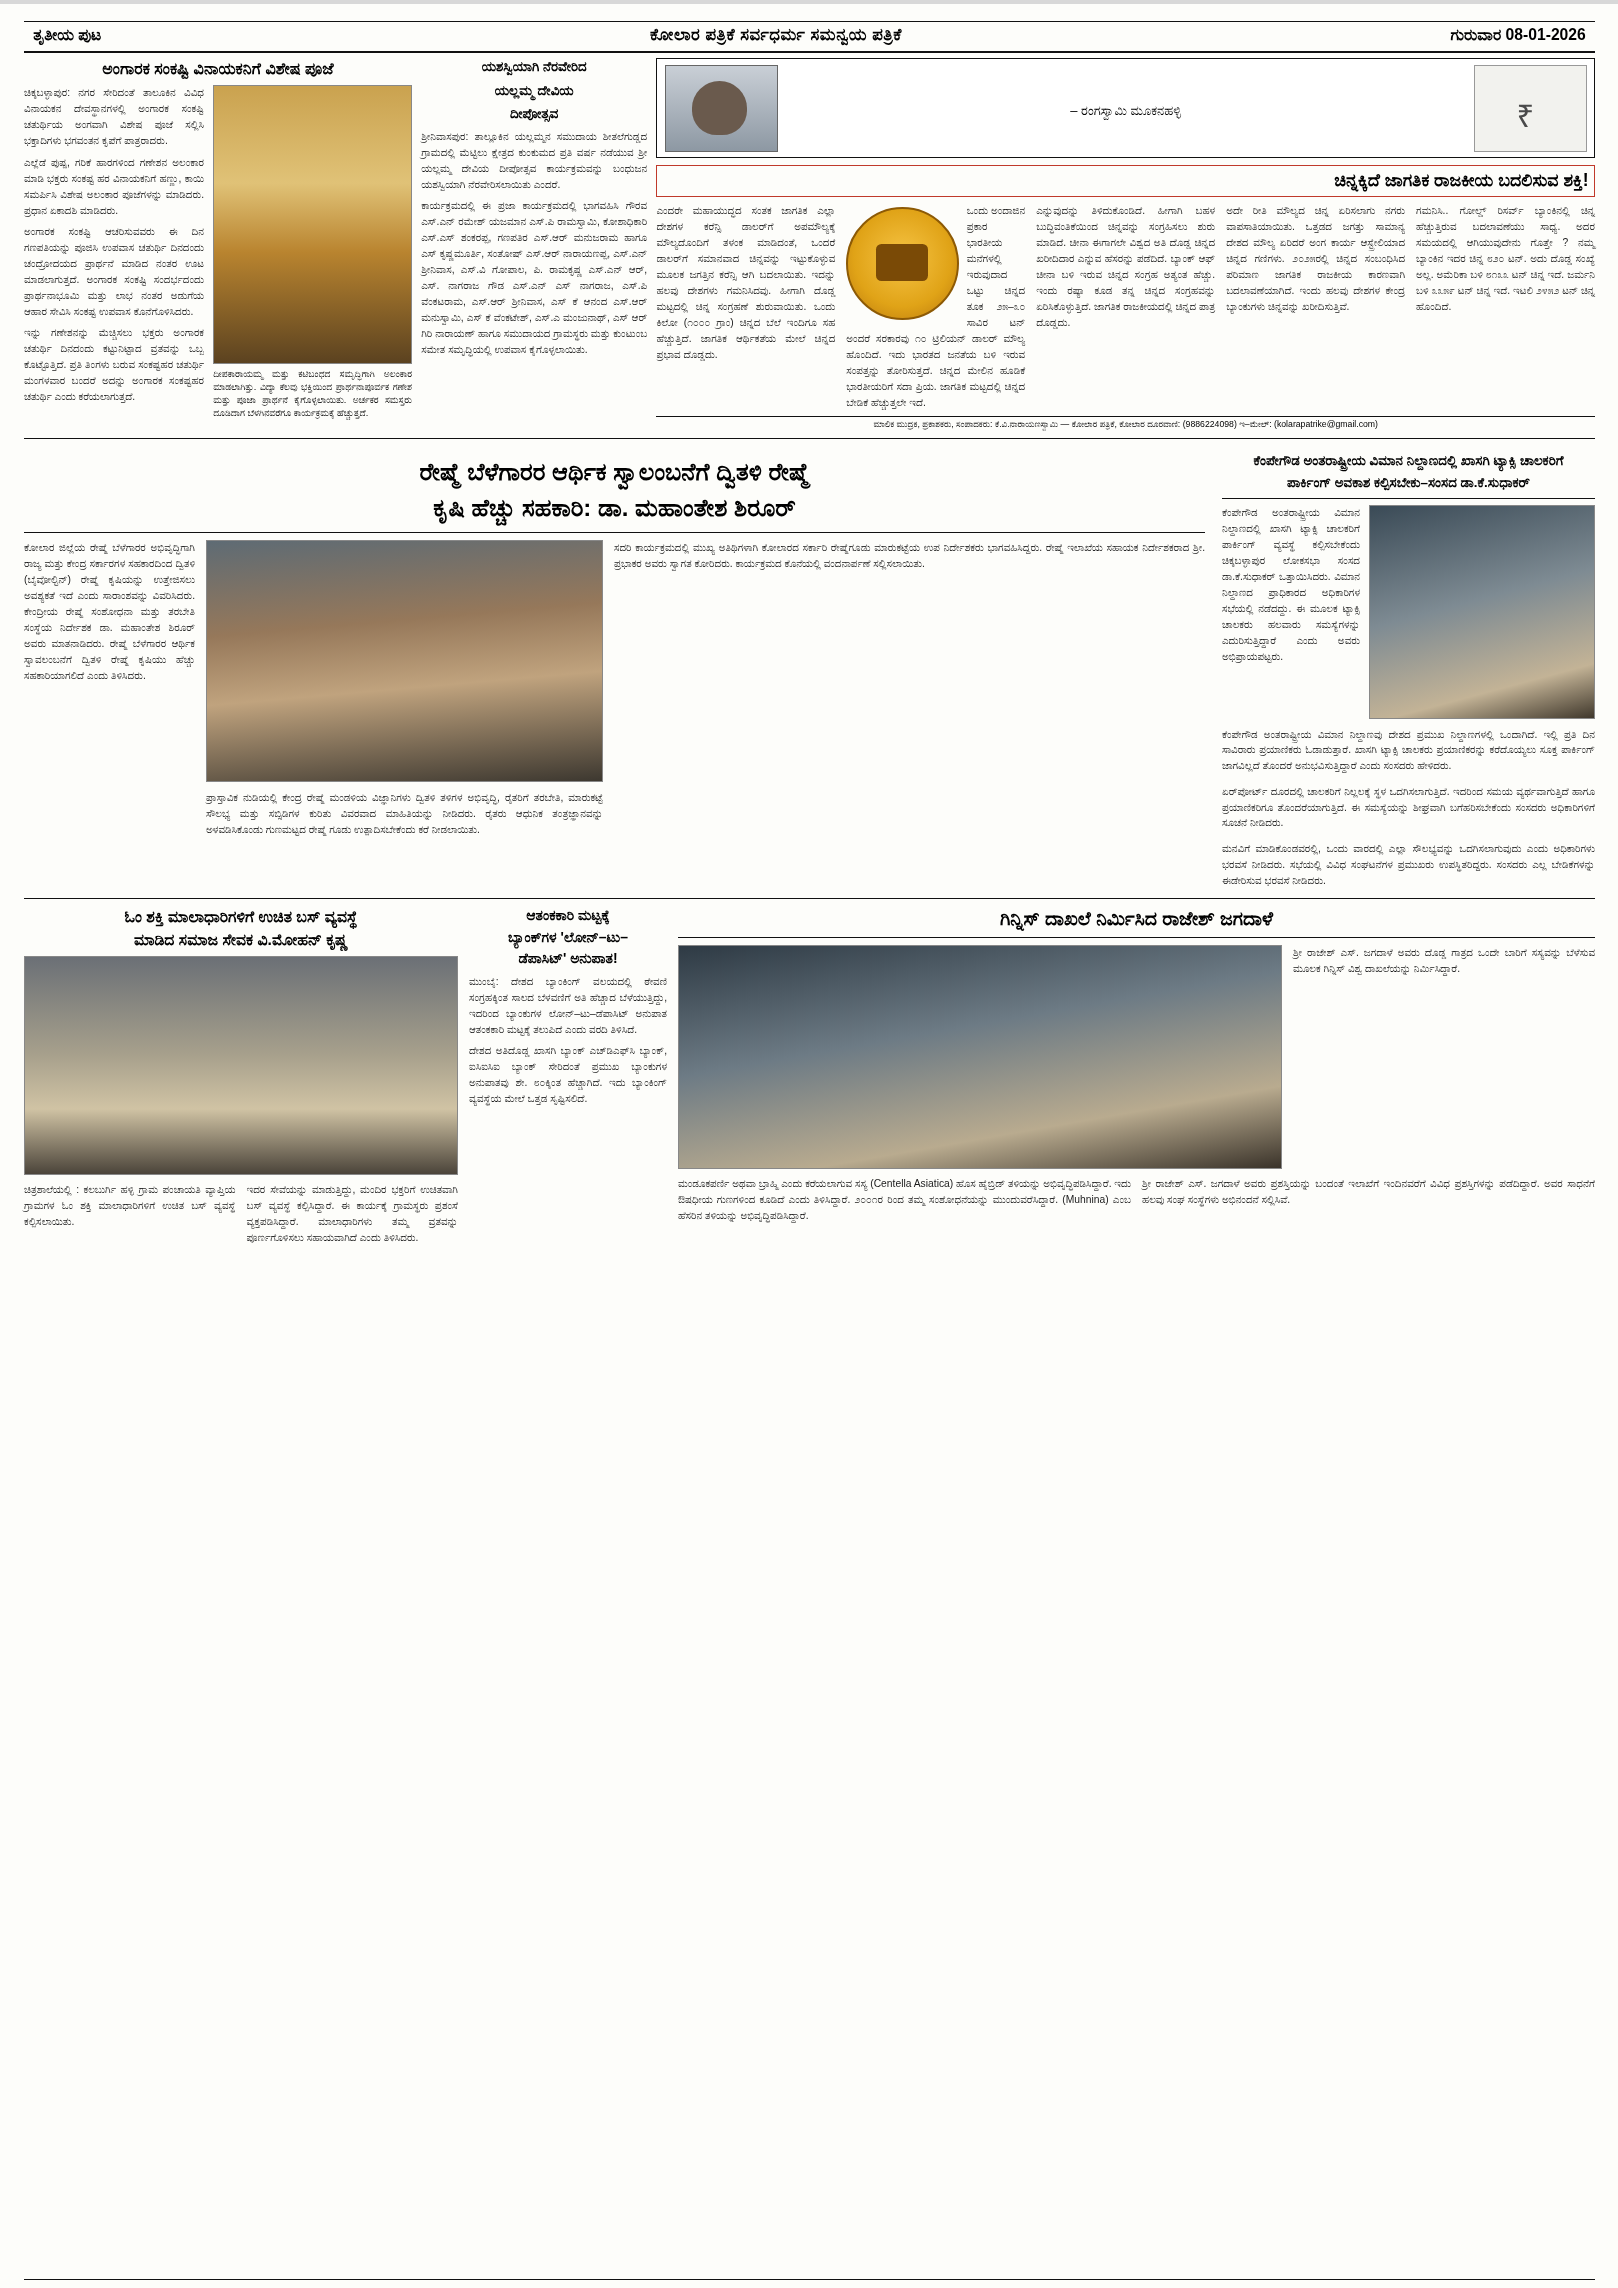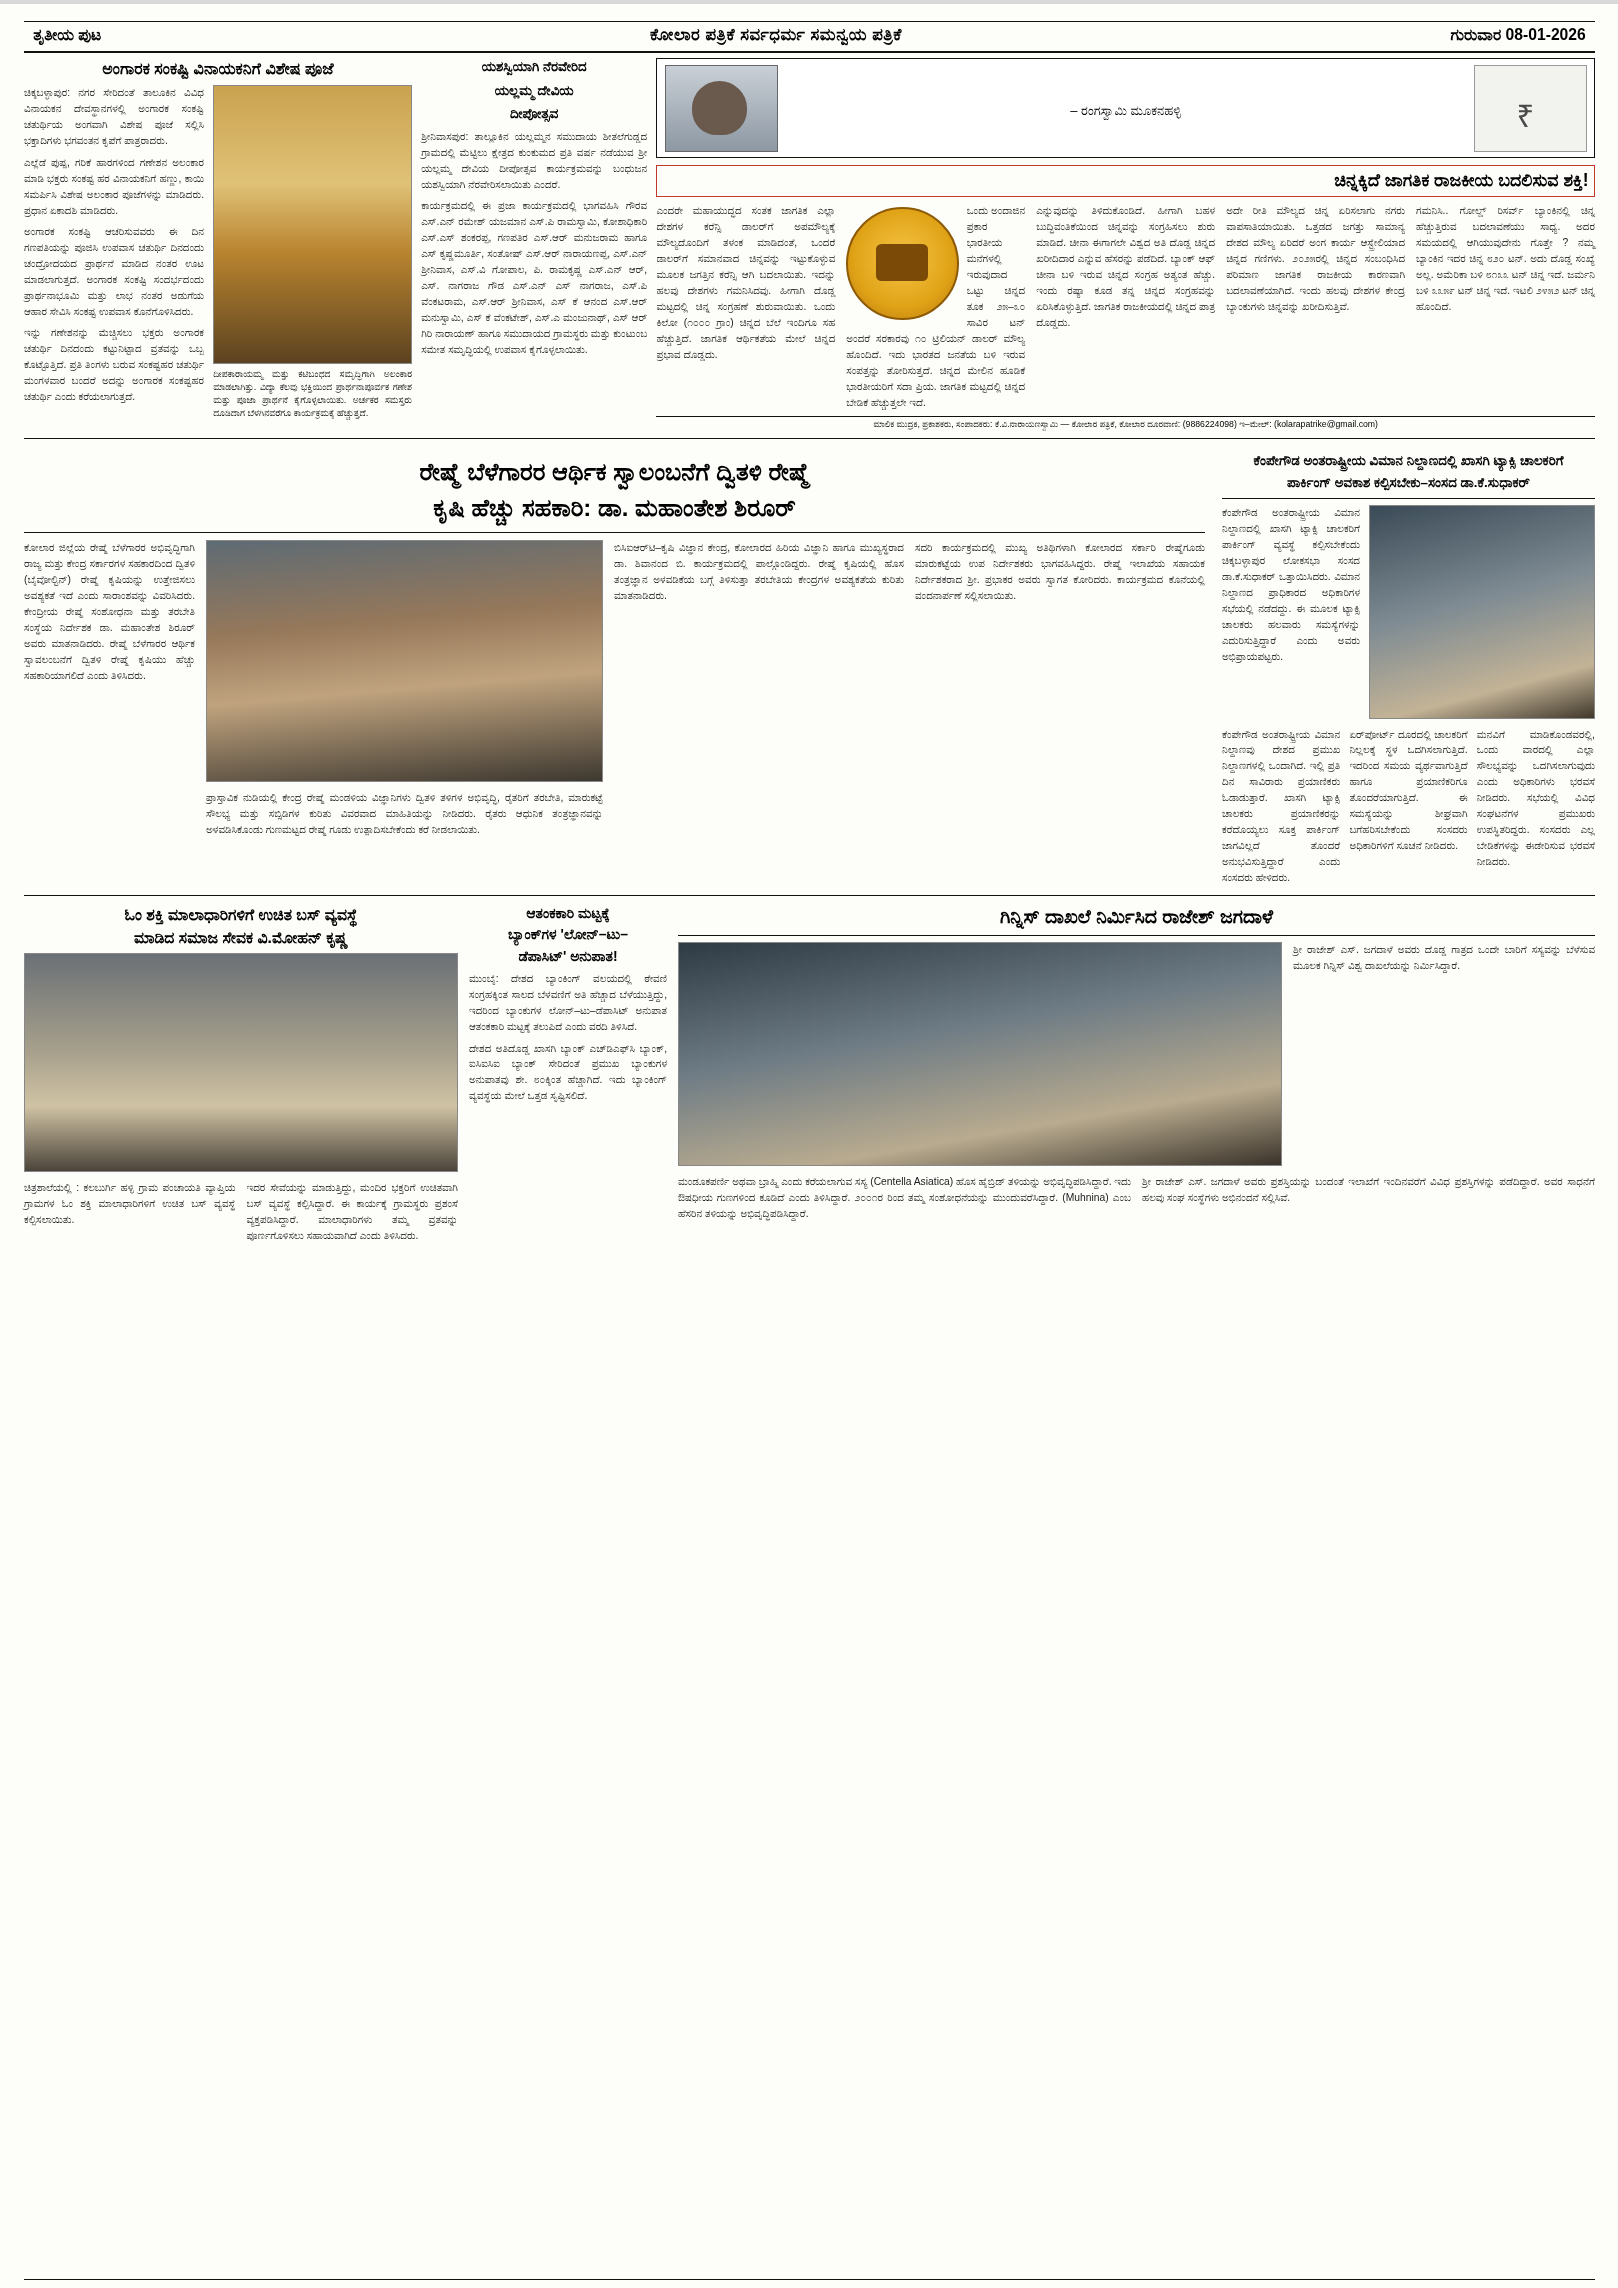--- a/index.html
+++ b/index.html
@@ -160,44 +160,41 @@
       <div class="mid-grid">
         <div class="left">
           <div class="col-text kn">ಕೋಲಾರ ಜಿಲ್ಲೆಯ ರೇಷ್ಮೆ ಬೆಳೆಗಾರರ ಅಭಿವೃದ್ಧಿಗಾಗಿ ರಾಜ್ಯ ಮತ್ತು ಕೇಂದ್ರ ಸರ್ಕಾರಗಳ ಸಹಕಾರದಿಂದ ದ್ವಿತಳಿ (ಬೈವೋಲ್ಟಿನ್) ರೇಷ್ಮೆ ಕೃಷಿಯನ್ನು ಉತ್ತೇಜಿಸಲು ಅವಶ್ಯಕತೆ ಇದೆ ಎಂದು ಸಾರಾಂಶವನ್ನು ವಿವರಿಸಿದರು. ಕೇಂದ್ರೀಯ ರೇಷ್ಮೆ ಸಂಶೋಧನಾ ಮತ್ತು ತರಬೇತಿ ಸಂಸ್ಥೆಯ ನಿರ್ದೇಶಕ ಡಾ. ಮಹಾಂತೇಶ ಶಿರೂರ್ ಅವರು ಮಾತನಾಡಿದರು. ರೇಷ್ಮೆ ಬೆಳೆಗಾರರ ಆರ್ಥಿಕ ಸ್ವಾವಲಂಬನೆಗೆ ದ್ವಿತಳಿ ರೇಷ್ಮೆ ಕೃಷಿಯು ಹೆಚ್ಚು ಸಹಕಾರಿಯಾಗಲಿದೆ ಎಂದು ತಿಳಿಸಿದರು.</div>
         </div>
         <div class="photoWrap">
           <div class="photo people" style="height:240px;"></div>
           <div class="col-text kn" style="margin-top:7.4px;">ಪ್ರಾಸ್ತಾವಿಕ ನುಡಿಯಲ್ಲಿ ಕೇಂದ್ರ ರೇಷ್ಮೆ ಮಂಡಳಿಯ ವಿಜ್ಞಾನಿಗಳು ದ್ವಿತಳಿ ತಳಿಗಳ ಅಭಿವೃದ್ಧಿ, ರೈತರಿಗೆ ತರಬೇತಿ, ಮಾರುಕಟ್ಟೆ ಸೌಲಭ್ಯ ಮತ್ತು ಸಬ್ಸಿಡಿಗಳ ಕುರಿತು ವಿವರವಾದ ಮಾಹಿತಿಯನ್ನು ನೀಡಿದರು. ರೈತರು ಆಧುನಿಕ ತಂತ್ರಜ್ಞಾನವನ್ನು ಅಳವಡಿಸಿಕೊಂಡು ಗುಣಮಟ್ಟದ ರೇಷ್ಮೆ ಗೂಡು ಉತ್ಪಾದಿಸಬೇಕೆಂದು ಕರೆ ನೀಡಲಾಯಿತು.</div>
         </div>
         <div class="cols">
           <div>
-            <div class="col-text kn">ಬಿಸಿಐಆರ್‌ಟಿ–ಕೃಷಿ ವಿಜ್ಞಾನ ಕೇಂದ್ರ, ಕೋಲಾರದ ಹಿರಿಯ ವಿಜ್ಞಾನಿ ಹಾಗೂ ಮುಖ್ಯಸ್ಥರಾದ ಡಾ. ಶಿವಾನಂದ ಬಿ. ಕಾರ್ಯಕ್ರಮದಲ್ಲಿ ಪಾಲ್ಗೊಂಡಿದ್ದರು. ರೇಷ್ಮೆ ಕೃಷಿಯಲ್ಲಿ ಹೊಸ ತಂತ್ರಜ್ಞಾನ ಅಳವಡಿಕೆಯ ಬಗ್ಗೆ ತಿಳಿಸುತ್ತಾ ತರಬೇತಿಯ ಕೇಂದ್ರಗಳ ಅವಶ್ಯಕತೆಯ ಕುರಿತು ಮಾತನಾಡಿದರು.</div>
-          </div>
-          <div>
             <div class="col-text kn">ಸದರಿ ಕಾರ್ಯಕ್ರಮದಲ್ಲಿ ಮುಖ್ಯ ಅತಿಥಿಗಳಾಗಿ ಕೋಲಾರದ ಸರ್ಕಾರಿ ರೇಷ್ಮೆಗೂಡು ಮಾರುಕಟ್ಟೆಯ ಉಪ ನಿರ್ದೇಶಕರು ಭಾಗವಹಿಸಿದ್ದರು. ರೇಷ್ಮೆ ಇಲಾಖೆಯ ಸಹಾಯಕ ನಿರ್ದೇಶಕರಾದ ಶ್ರೀ. ಪ್ರಭಾಕರ ಅವರು ಸ್ವಾಗತ ಕೋರಿದರು. ಕಾರ್ಯಕ್ರಮದ ಕೊನೆಯಲ್ಲಿ ವಂದನಾರ್ಪಣೆ ಸಲ್ಲಿಸಲಾಯಿತು.</div>
           </div>
         </div>
       </div>
     </div>
 
     <div style="flex:1;">
       <div class="sub-head kn">ಕೆಂಪೇಗೌಡ ಅಂತರಾಷ್ಟ್ರೀಯ ವಿಮಾನ ನಿಲ್ದಾಣದಲ್ಲಿ ಖಾಸಗಿ ಟ್ಯಾಕ್ಸಿ ಚಾಲಕರಿಗೆ</div>
       <div class="sub-head kn" style="margin-top:-1.8px;">ಪಾರ್ಕಿಂಗ್ ಅವಕಾಶ ಕಲ್ಪಿಸಬೇಕು–ಸಂಸದ ಡಾ.ಕೆ.ಸುಧಾಕರ್</div>
       <div class="rule" style="margin:4.6px 0 6.5px 0;"></div>
 
       <div style="display:flex;gap:9.2px;">
         <div style="width:138px;">
           <div class="col-text kn">ಕೆಂಪೇಗೌಡ ಅಂತರಾಷ್ಟ್ರೀಯ ವಿಮಾನ ನಿಲ್ದಾಣದಲ್ಲಿ ಖಾಸಗಿ ಟ್ಯಾಕ್ಸಿ ಚಾಲಕರಿಗೆ ಪಾರ್ಕಿಂಗ್ ವ್ಯವಸ್ಥೆ ಕಲ್ಪಿಸಬೇಕೆಂದು ಚಿಕ್ಕಬಳ್ಳಾಪುರ ಲೋಕಸಭಾ ಸಂಸದ ಡಾ.ಕೆ.ಸುಧಾಕರ್ ಒತ್ತಾಯಿಸಿದರು. ವಿಮಾನ ನಿಲ್ದಾಣದ ಪ್ರಾಧಿಕಾರದ ಅಧಿಕಾರಿಗಳ ಸಭೆಯಲ್ಲಿ ನಡೆದದ್ದು. ಈ ಮೂಲಕ ಟ್ಯಾಕ್ಸಿ ಚಾಲಕರು ಹಲವಾರು ಸಮಸ್ಯೆಗಳನ್ನು ಎದುರಿಸುತ್ತಿದ್ದಾರೆ ಎಂದು ಅವರು ಅಭಿಪ್ರಾಯಪಟ್ಟರು.</div>
         </div>
         <div style="flex:1;">
           <div class="photo meeting" style="height:212px;"></div>
         </div>
       </div>
 
-      <div style="display:flex;gap:9.2px;margin-top:7.4px;">
+      <div style="display:flex;gap:9.2px;margin-top:7.4px;flex-direction:column;">
         <div style="flex:1;">
           <div class="col-text kn">ಕೆಂಪೇಗೌಡ ಅಂತರಾಷ್ಟ್ರೀಯ ವಿಮಾನ ನಿಲ್ದಾಣವು ದೇಶದ ಪ್ರಮುಖ ನಿಲ್ದಾಣಗಳಲ್ಲಿ ಒಂದಾಗಿದೆ. ಇಲ್ಲಿ ಪ್ರತಿ ದಿನ ಸಾವಿರಾರು ಪ್ರಯಾಣಿಕರು ಓಡಾಡುತ್ತಾರೆ. ಖಾಸಗಿ ಟ್ಯಾಕ್ಸಿ ಚಾಲಕರು ಪ್ರಯಾಣಿಕರನ್ನು ಕರೆದೊಯ್ಯಲು ಸೂಕ್ತ ಪಾರ್ಕಿಂಗ್ ಜಾಗವಿಲ್ಲದೆ ತೊಂದರೆ ಅನುಭವಿಸುತ್ತಿದ್ದಾರೆ ಎಂದು ಸಂಸದರು ಹೇಳಿದರು.</div>
         </div>
         <div style="flex:1;">
           <div class="col-text kn">ಏರ್‌ಪೋರ್ಟ್ ದೂರದಲ್ಲಿ ಚಾಲಕರಿಗೆ ನಿಲ್ಲಲಕ್ಕೆ ಸ್ಥಳ ಒದಗಿಸಲಾಗುತ್ತಿದೆ. ಇದರಿಂದ ಸಮಯ ವ್ಯರ್ಥವಾಗುತ್ತಿದೆ ಹಾಗೂ ಪ್ರಯಾಣಿಕರಿಗೂ ತೊಂದರೆಯಾಗುತ್ತಿದೆ. ಈ ಸಮಸ್ಯೆಯನ್ನು ಶೀಘ್ರವಾಗಿ ಬಗೆಹರಿಸಬೇಕೆಂದು ಸಂಸದರು ಅಧಿಕಾರಿಗಳಿಗೆ ಸೂಚನೆ ನೀಡಿದರು.</div>
         </div>
         <div style="flex:1;">
           <div class="col-text kn">ಮನವಿಗೆ ಮಾಡಿಕೊಂಡವರಲ್ಲಿ, ಒಂದು ವಾರದಲ್ಲಿ ಎಲ್ಲಾ ಸೌಲಭ್ಯವನ್ನು ಒದಗಿಸಲಾಗುವುದು ಎಂದು ಅಧಿಕಾರಿಗಳು ಭರವಸೆ ನೀಡಿದರು. ಸಭೆಯಲ್ಲಿ ವಿವಿಧ ಸಂಘಟನೆಗಳ ಪ್ರಮುಖರು ಉಪಸ್ಥಿತರಿದ್ದರು. ಸಂಸದರು ಎಲ್ಲ ಬೇಡಿಕೆಗಳನ್ನು ಈಡೇರಿಸುವ ಭರವಸೆ ನೀಡಿದರು.</div>
         </div>
       </div>

